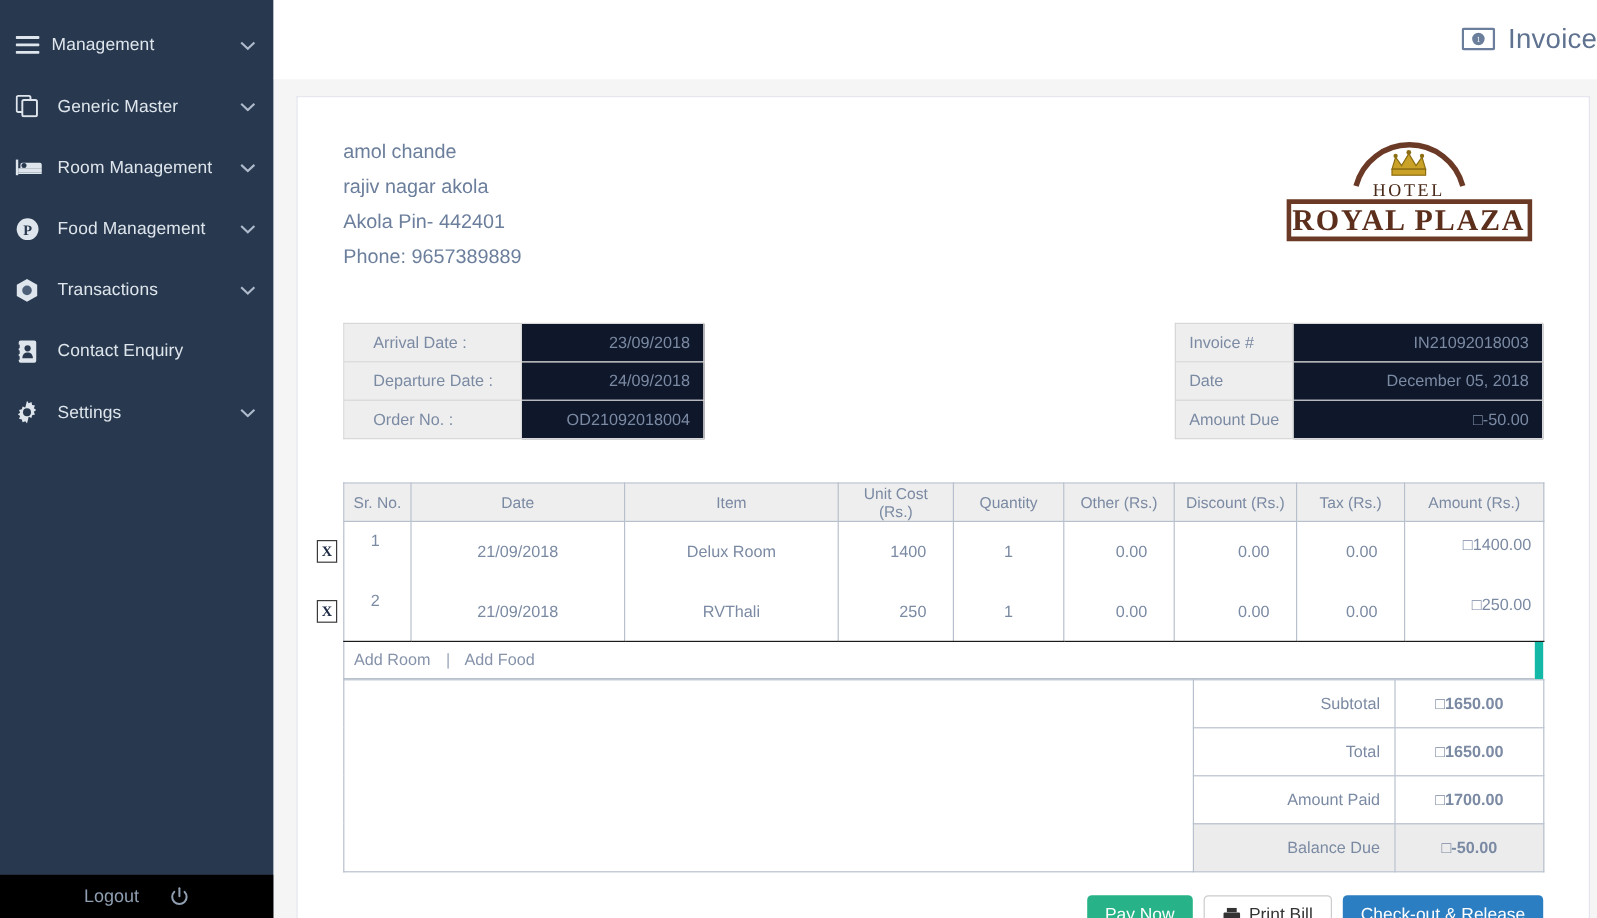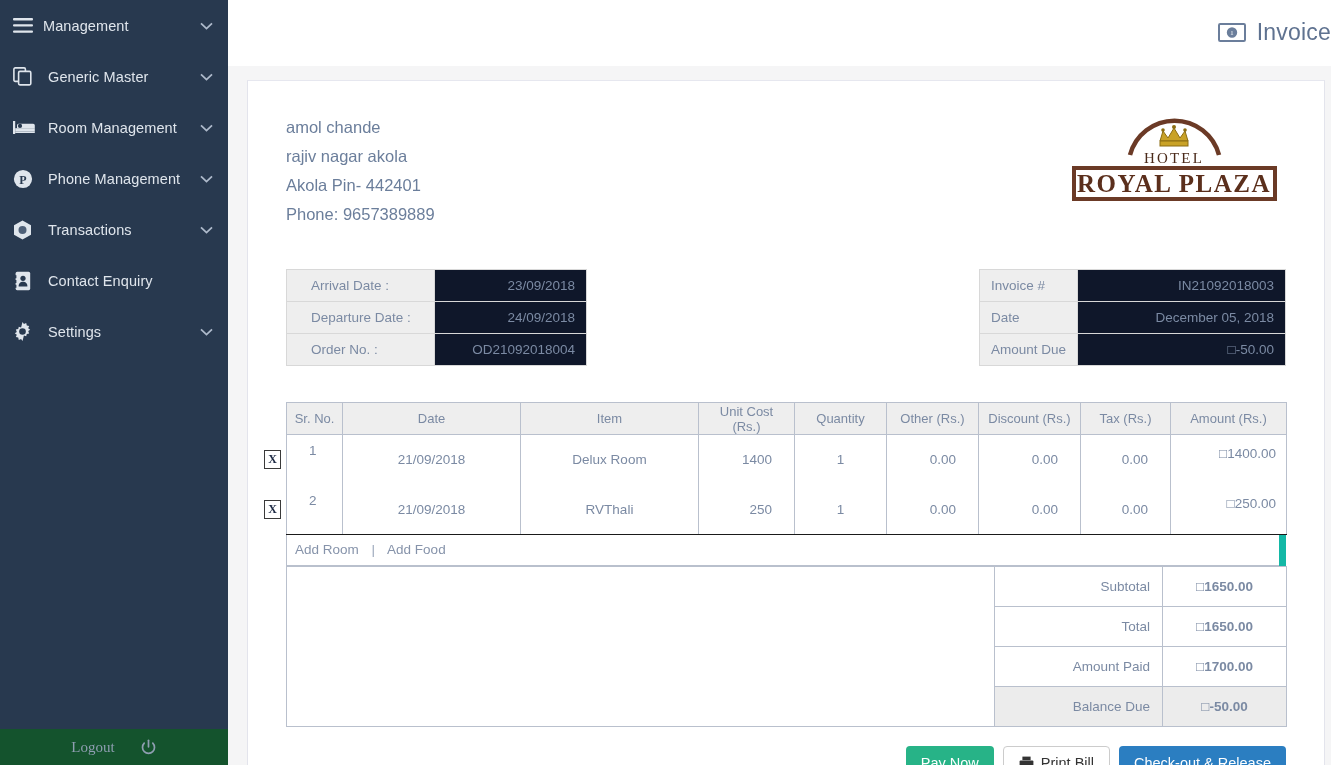--- a/index.html
+++ b/index.html
@@ -12,21 +12,21 @@
   .app { position: relative; width: 1331px; height: 765px; display: flex; }
 
   
   .sidebar {
     width: 228px; height: 765px;
     background: #28394f;
     position: relative;
     flex: 0 0 228px;
     color: #c9d2dd;
   }
-  .nav { padding-top: 0px; }
+  .nav { padding-top: 0px; margin-top: 12px; }
   .nav-item {
     display: flex; align-items: center;
     height: 51px;
     padding: 0 14px 0 13px;
     cursor: pointer;
     position: relative;
   }
   .nav-ico {
     width: 26px; flex: 0 0 26px;
     display: flex; align-items: center; justify-content: flex-start;
@@ -41,25 +41,24 @@
     padding-left: 4px;
     white-space: nowrap;
   }
   .nav-label.indent { padding-left: 9px; }
   .chev { width: 14px; flex: 0 0 14px; color: #aebacb; }
   .chev svg { display: block; }
 
   .logout-bar {
     position: absolute; left: 0; bottom: 0;
     width: 228px; height: 36px;
-    background: #14532d;
+    background: #000000;
     display: flex; align-items: center; justify-content: center;
     gap: 25px;
     cursor: pointer;
-    font-family: Liberation Serif, serif;
   }
   .logout-bar .lg-txt { font-size: 15px; color: #8f9eb1; }
   .logout-bar .lg-ico { color: #8f9eb1; display: flex; }
 
   
   .main {
     flex: 1; height: 765px;
     background: #f5f5f6;
     position: relative;
     overflow: hidden;
@@ -257,21 +256,21 @@
         </span>
       </div>
 
       <div class="nav-item">
         <span class="nav-ico">
           <svg width="20" height="20" viewBox="0 0 20 20">
             <circle cx="10" cy="10" r="9.1" fill="currentColor"></circle>
             <text x="10" y="14.6" font-size="12" font-family="Liberation Serif, serif" font-weight="bold" fill="#28394f" text-anchor="middle">P</text>
           </svg>
         </span>
-        <span class="nav-label indent">Phone Management</span>
+        <span class="nav-label indent">Food Management</span>
         <span class="chev">
           <svg width="13" height="8" viewBox="0 0 13 8" fill="none" stroke="currentColor" stroke-width="1.8">
             <path d="M1 1.4 L6.5 6.6 L12 1.4"></path>
           </svg>
         </span>
       </div>
 
 
       <div class="nav-item">
         <span class="nav-ico">

